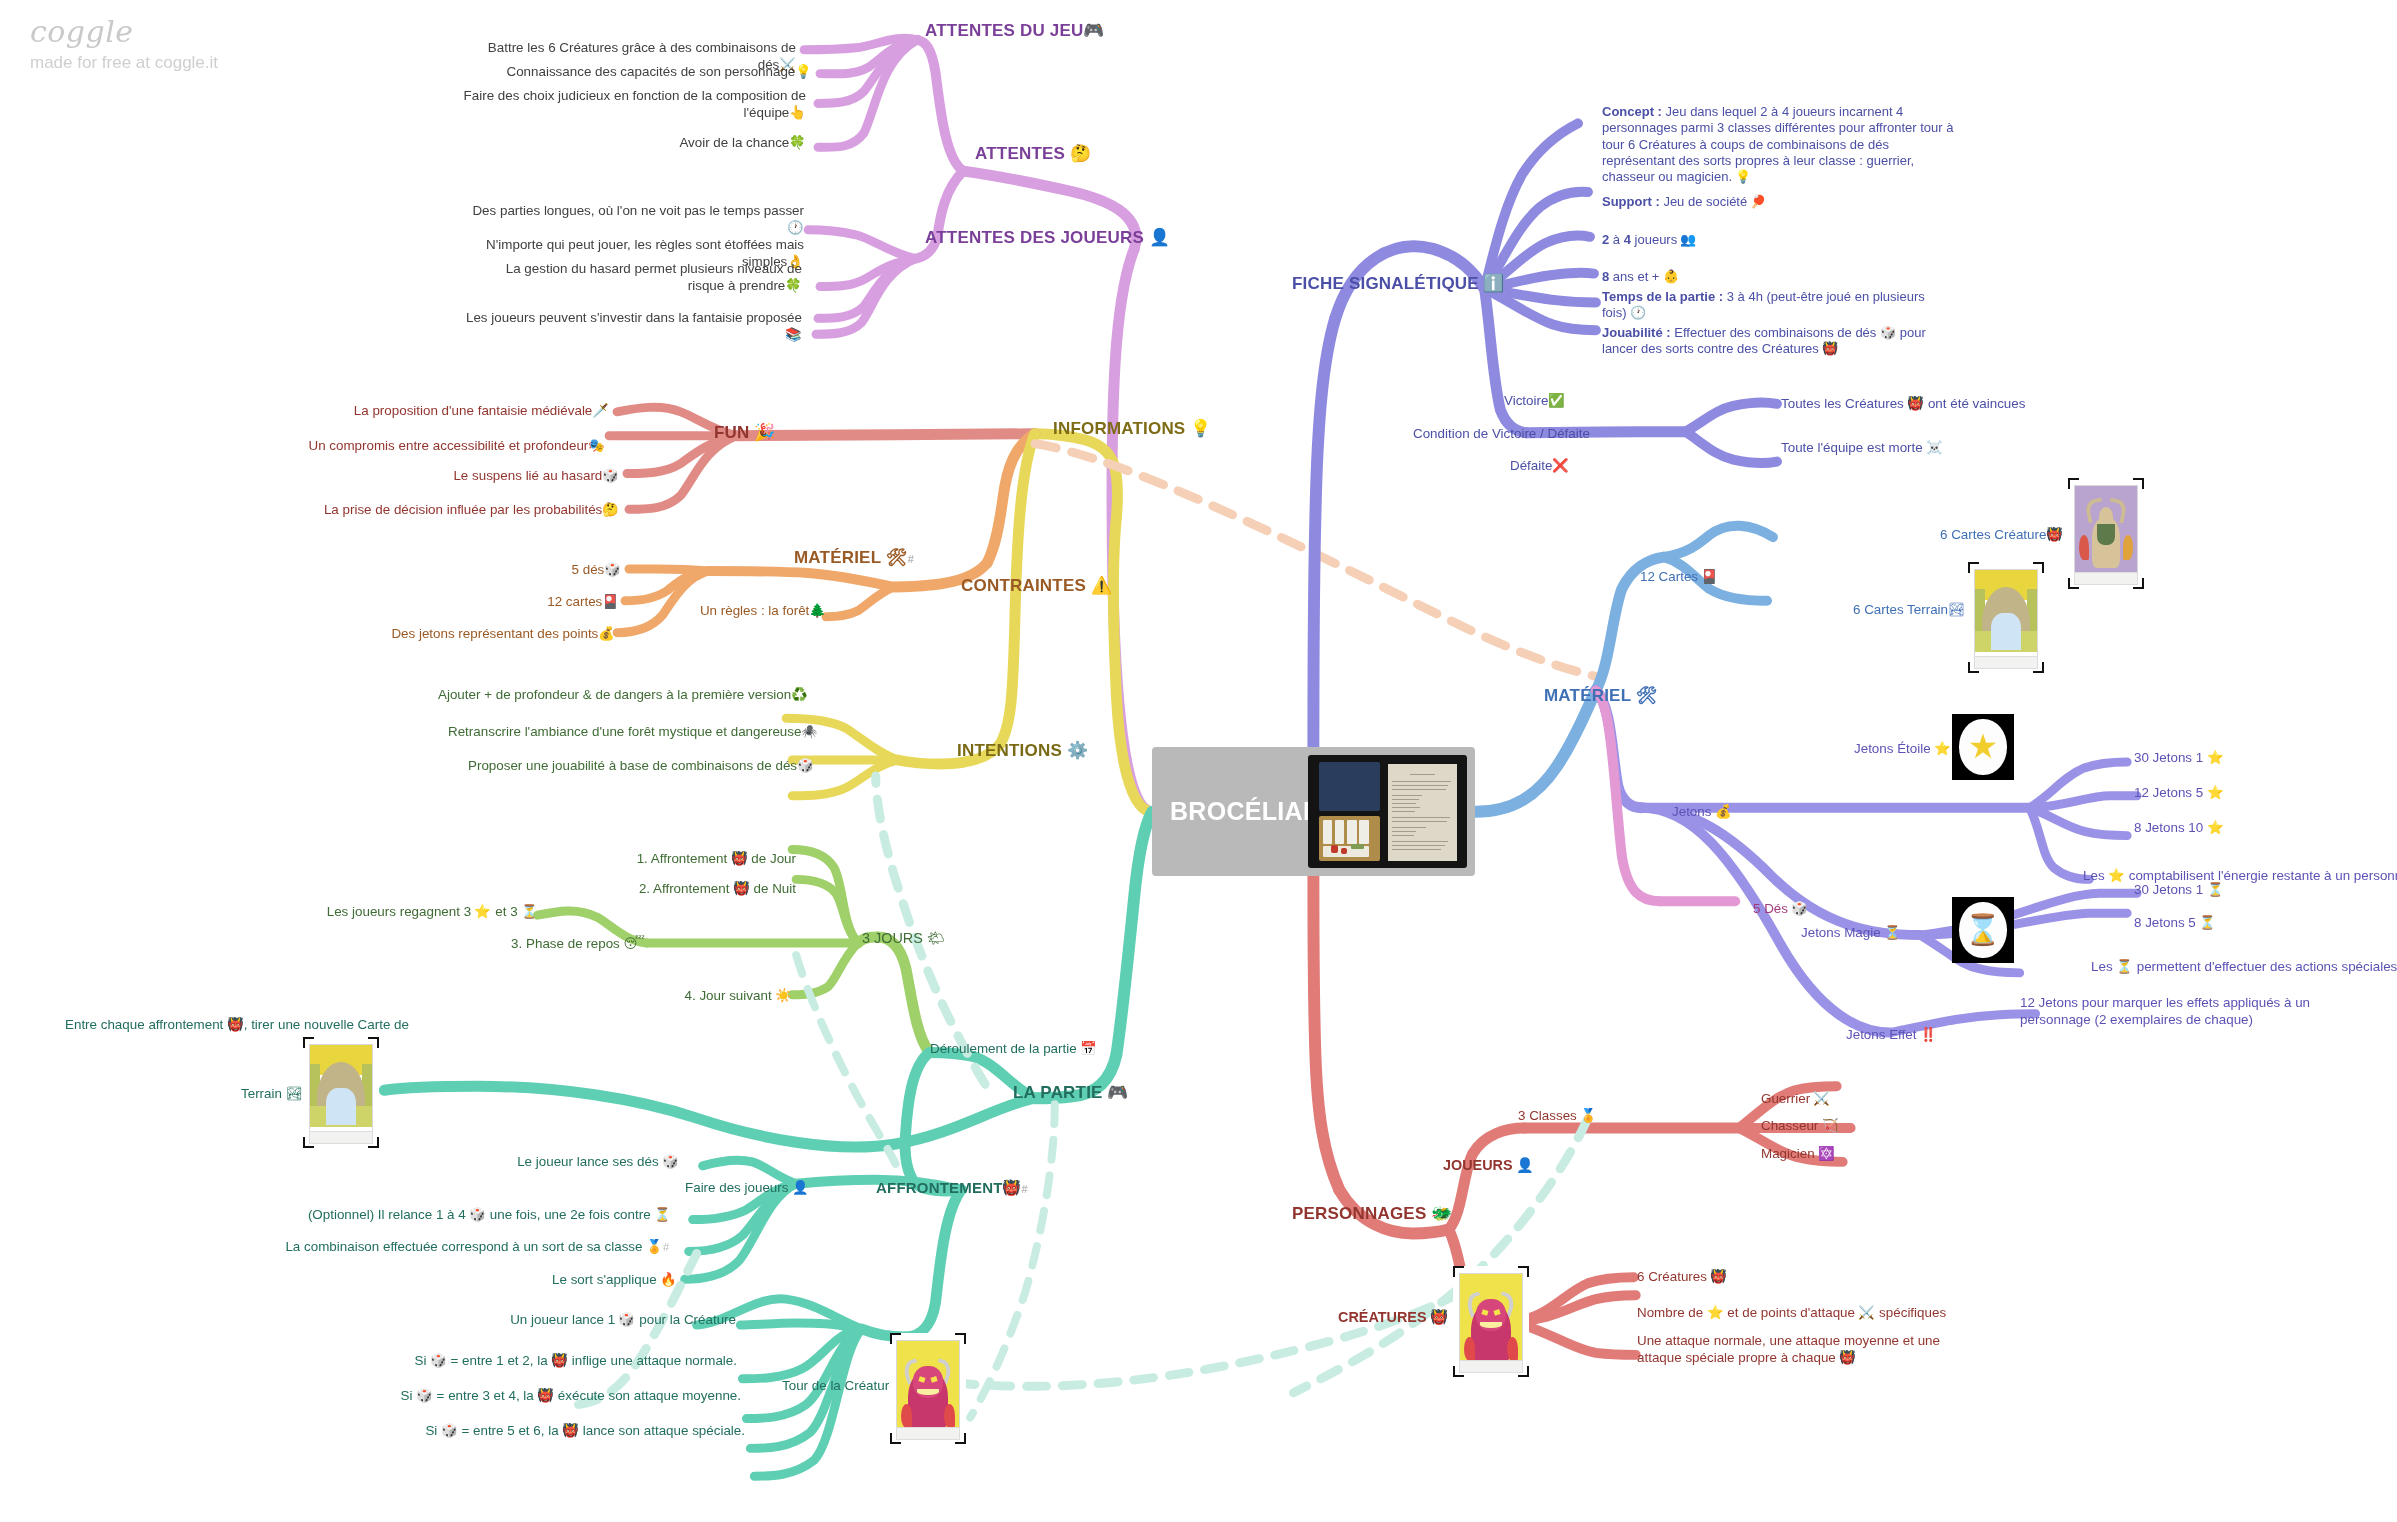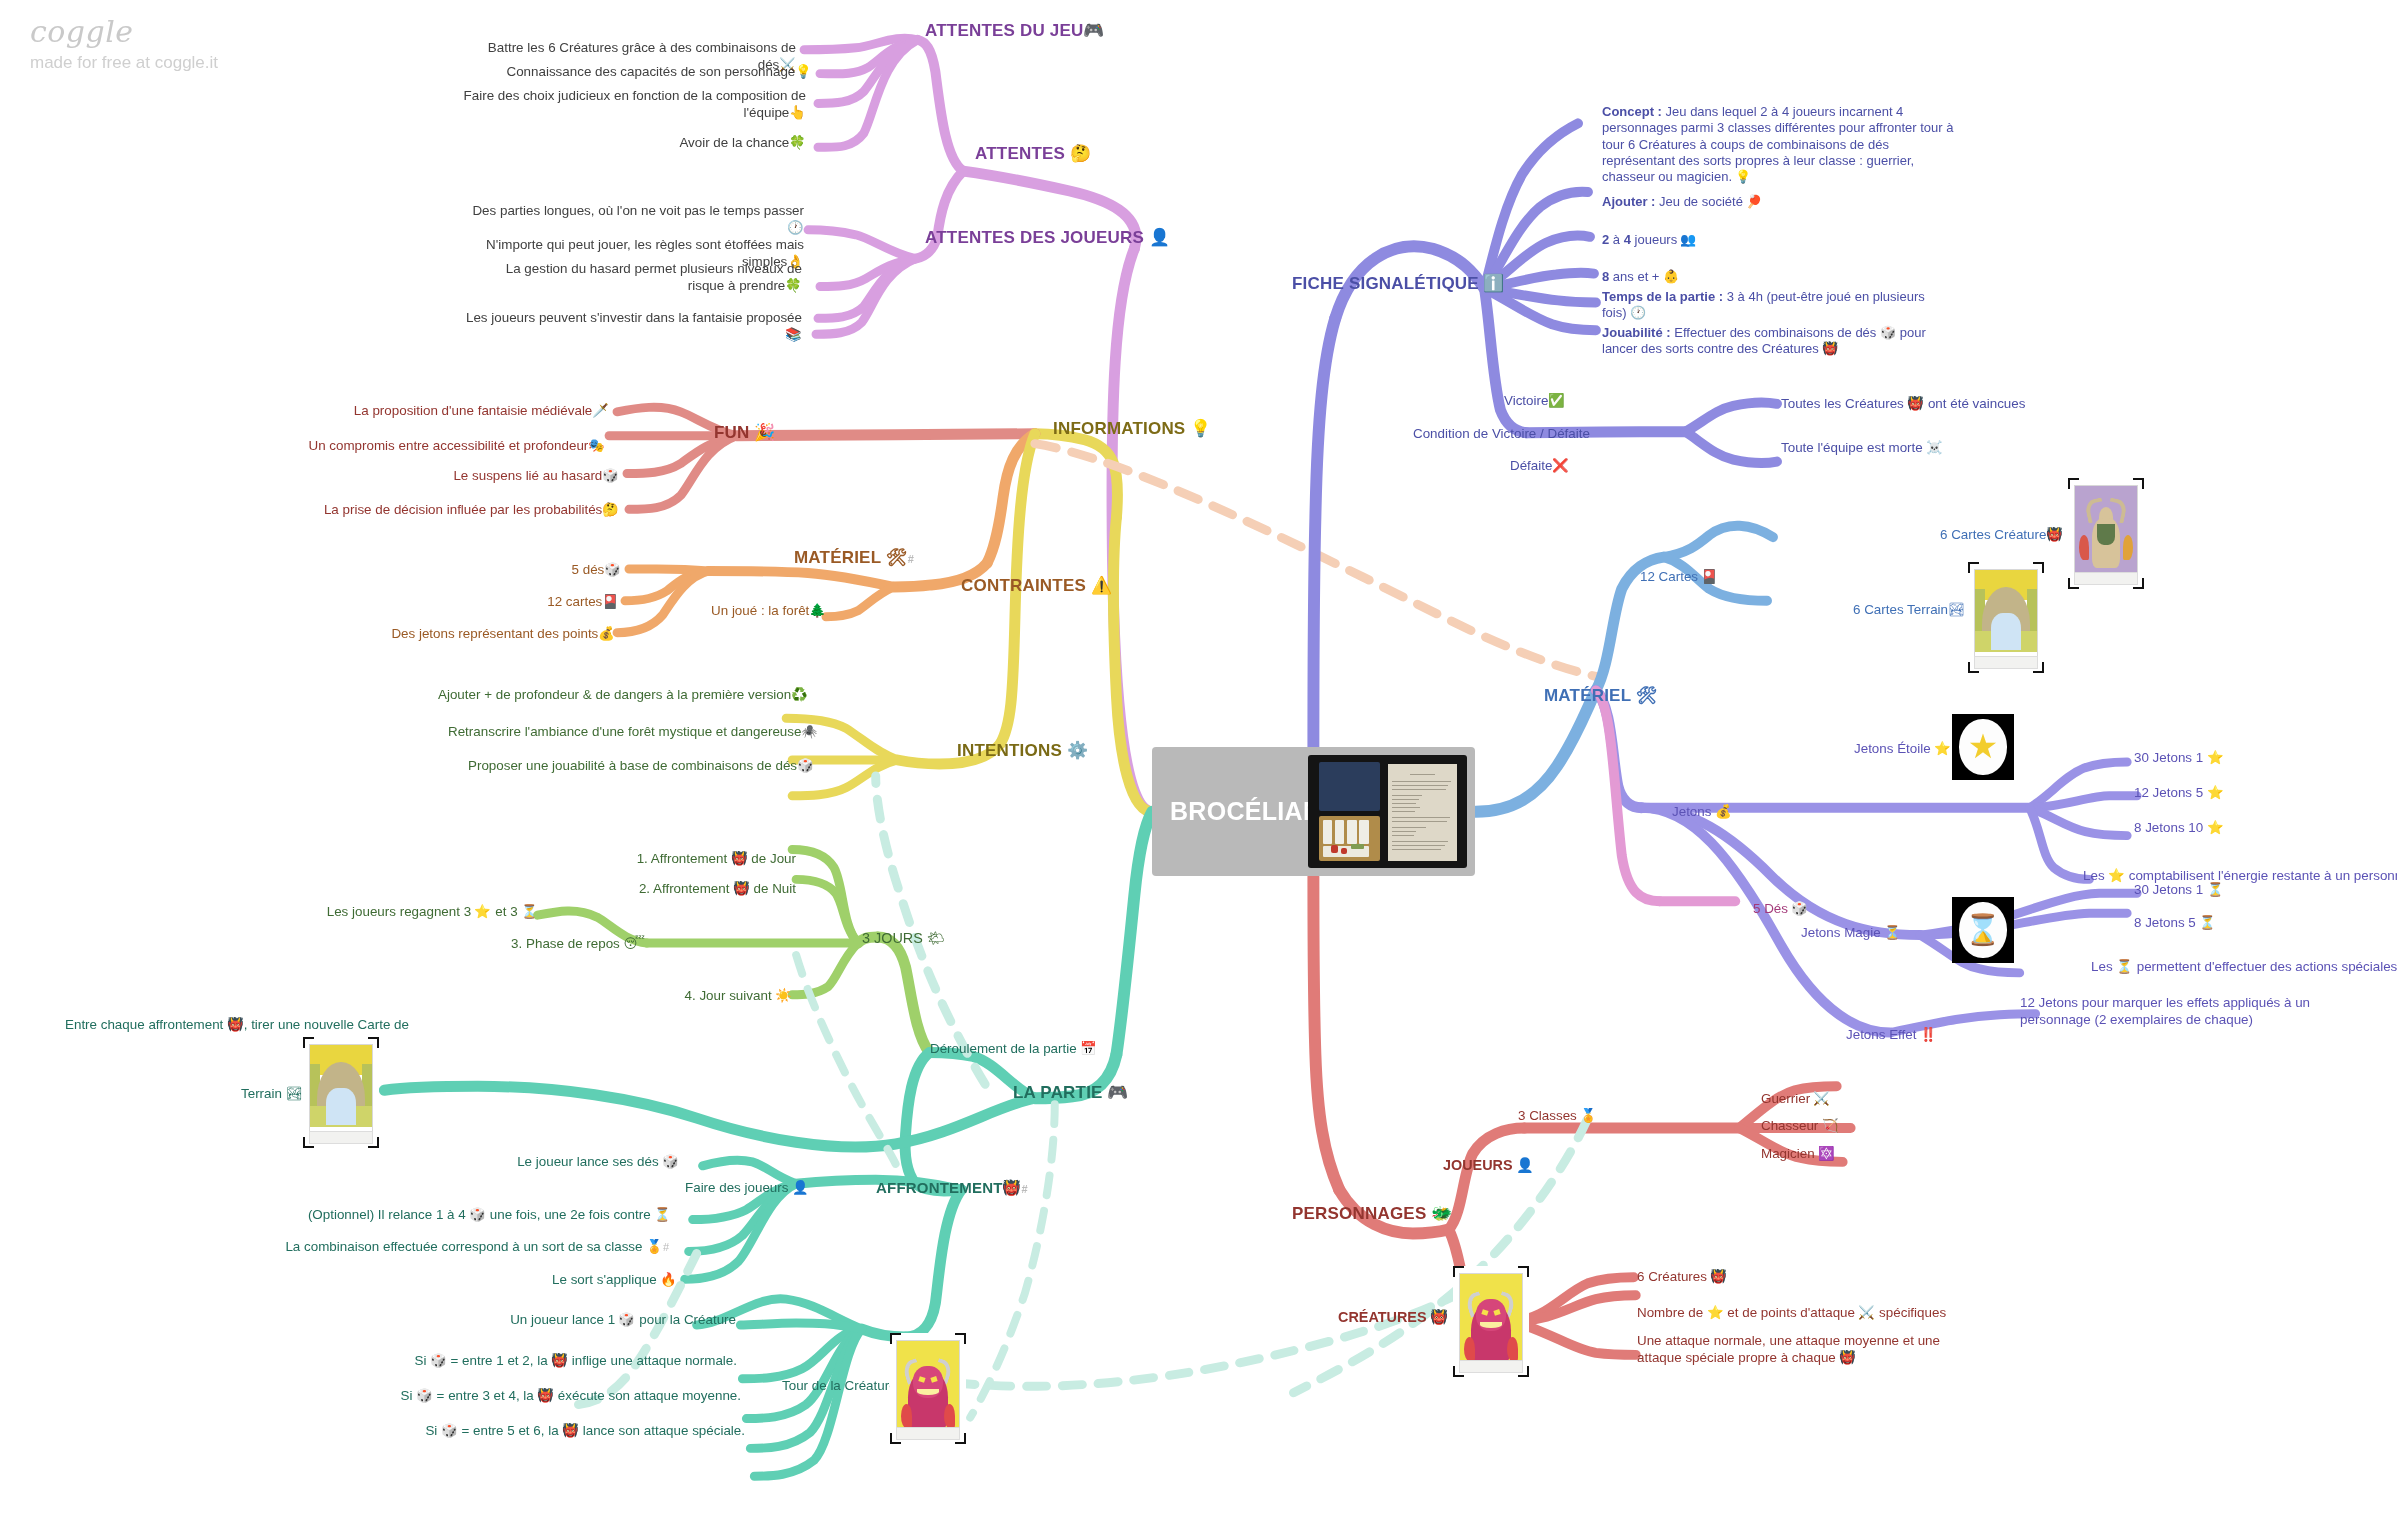--- a/index.html
+++ b/index.html
@@ -377,42 +377,42 @@
   <div class="node t-l3 c-orange ra" style="left:498px;top:562px;width:123px;">
     <span>5 dés</span><span class="emo">🎲</span>
   </div>
   <div class="node t-l3 c-orange ra" style="left:488px;top:594px;width:131px;">
     <span>12 cartes</span><span class="emo">🎴</span>
   </div>
   <div class="node t-l3 c-orange ra" style="left:348px;top:626px;width:267px;">
     <span>Des jetons représentant des points</span><span class="emo">💰</span>
   </div>
   <div class="node t-l3 c-orange ra" style="left:637px;top:603px;width:189px;">
-    <span>Un joué : la forêt</span><span class="emo">🌲</span>
+    <span>Un règles : la forêt</span><span class="emo">🌲</span>
   </div>
 
   <div class="node t-l3 c-green ra" style="left:438px;top:687px;width:348px;">
     <span>Ajouter + de profondeur &amp; de dangers à la première version</span><span class="emo">♻️</span>
   </div>
   <div class="node t-l3 c-green ra" style="left:448px;top:724px;width:344px;">
     <span>Retranscrire l'ambiance d'une forêt mystique et dangereuse</span><span class="emo">🕷️</span>
   </div>
   <div class="node t-l3 c-green ra" style="left:468px;top:758px;width:324px;">
     <span>Proposer une jouabilité à base de combinaisons de dés</span><span class="emo">🎲</span>
   </div>
 
   <div class="node t-l1 c-indigo" style="left:1292px;top:273px;">
     <span>FICHE SIGNALÉTIQUE</span> <span class="emo">ℹ️</span>
   </div>
 
   <div class="node wrap t-l4 c-indigo la" style="left:1602px;top:104px;width:353px;">
     <b class="kw">Concept :</b><span> Jeu dans lequel 2 à 4 joueurs incarnent 4 personnages parmi 3 classes différentes pour affronter tour à tour 6 Créatures à coups de combinaisons de dés représentant des sorts propres à leur classe : guerrier, chasseur ou magicien. </span><span class="emo">💡</span>
   </div>
   <div class="node wrap t-l4 c-indigo la" style="left:1602px;top:194px;width:353px;">
-    <b class="kw">Ajouter :</b><span> Jeu de société </span><span class="emo">🏓</span>
+    <b class="kw">Support :</b><span> Jeu de société </span><span class="emo">🏓</span>
   </div>
   <div class="node wrap t-l4 c-indigo la" style="left:1602px;top:232px;width:353px;">
     <b class="kw">2</b><span> à </span><b class="kw">4</b><span> joueurs </span><span class="emo">👥</span>
   </div>
   <div class="node wrap t-l4 c-indigo la" style="left:1602px;top:269px;width:353px;">
     <b class="kw">8</b><span> ans et + </span><span class="emo">👶</span>
   </div>
   <div class="node wrap t-l4 c-indigo la" style="left:1602px;top:289px;width:343px;">
     <b class="kw">Temps de la partie :</b><span> 3 à 4h (peut-être joué en plusieurs fois) </span><span class="emo">🕐</span>
   </div>

